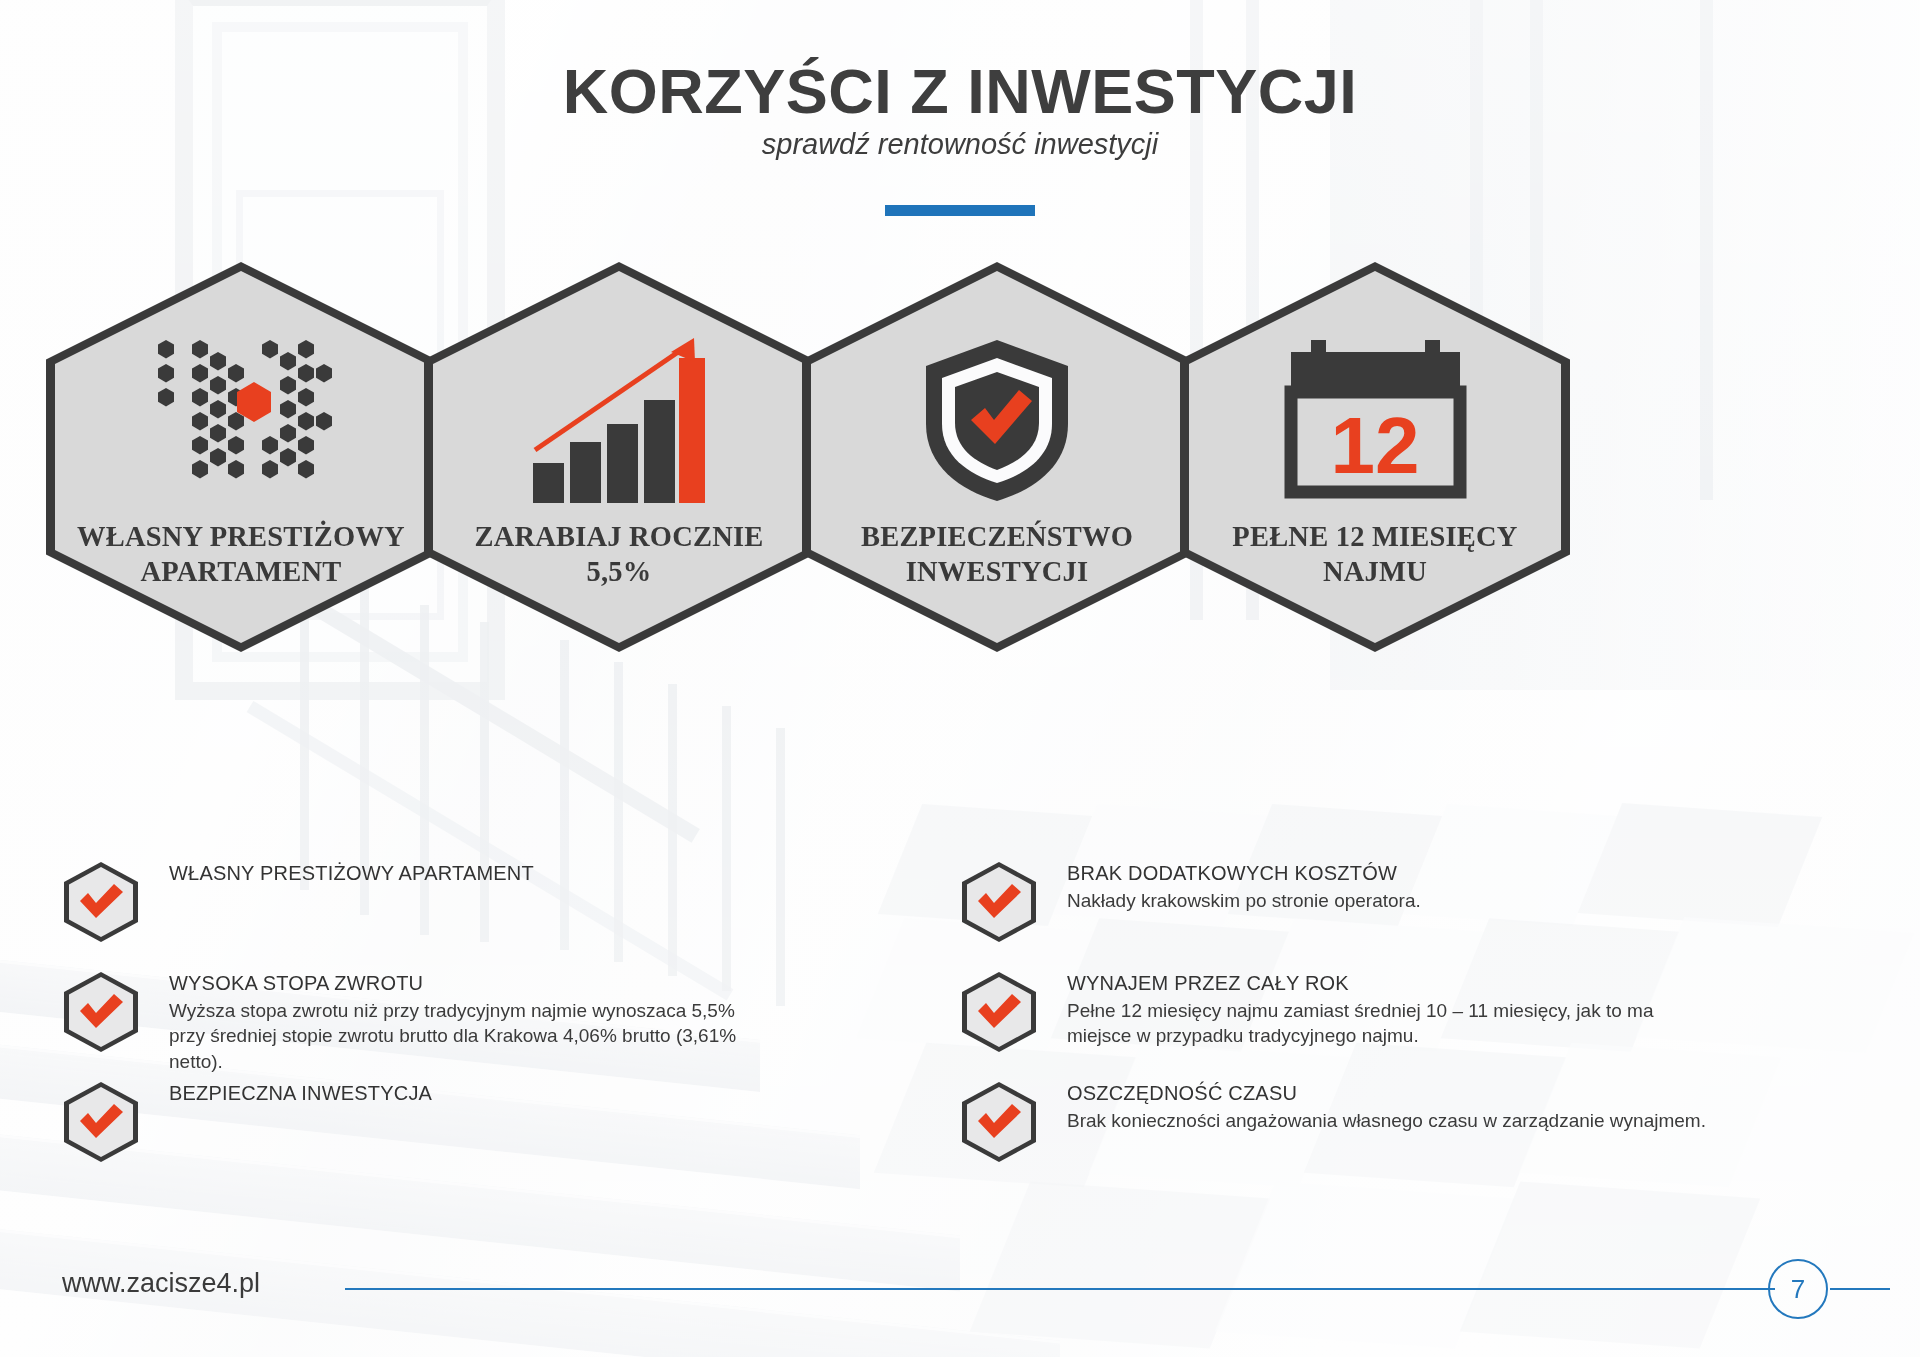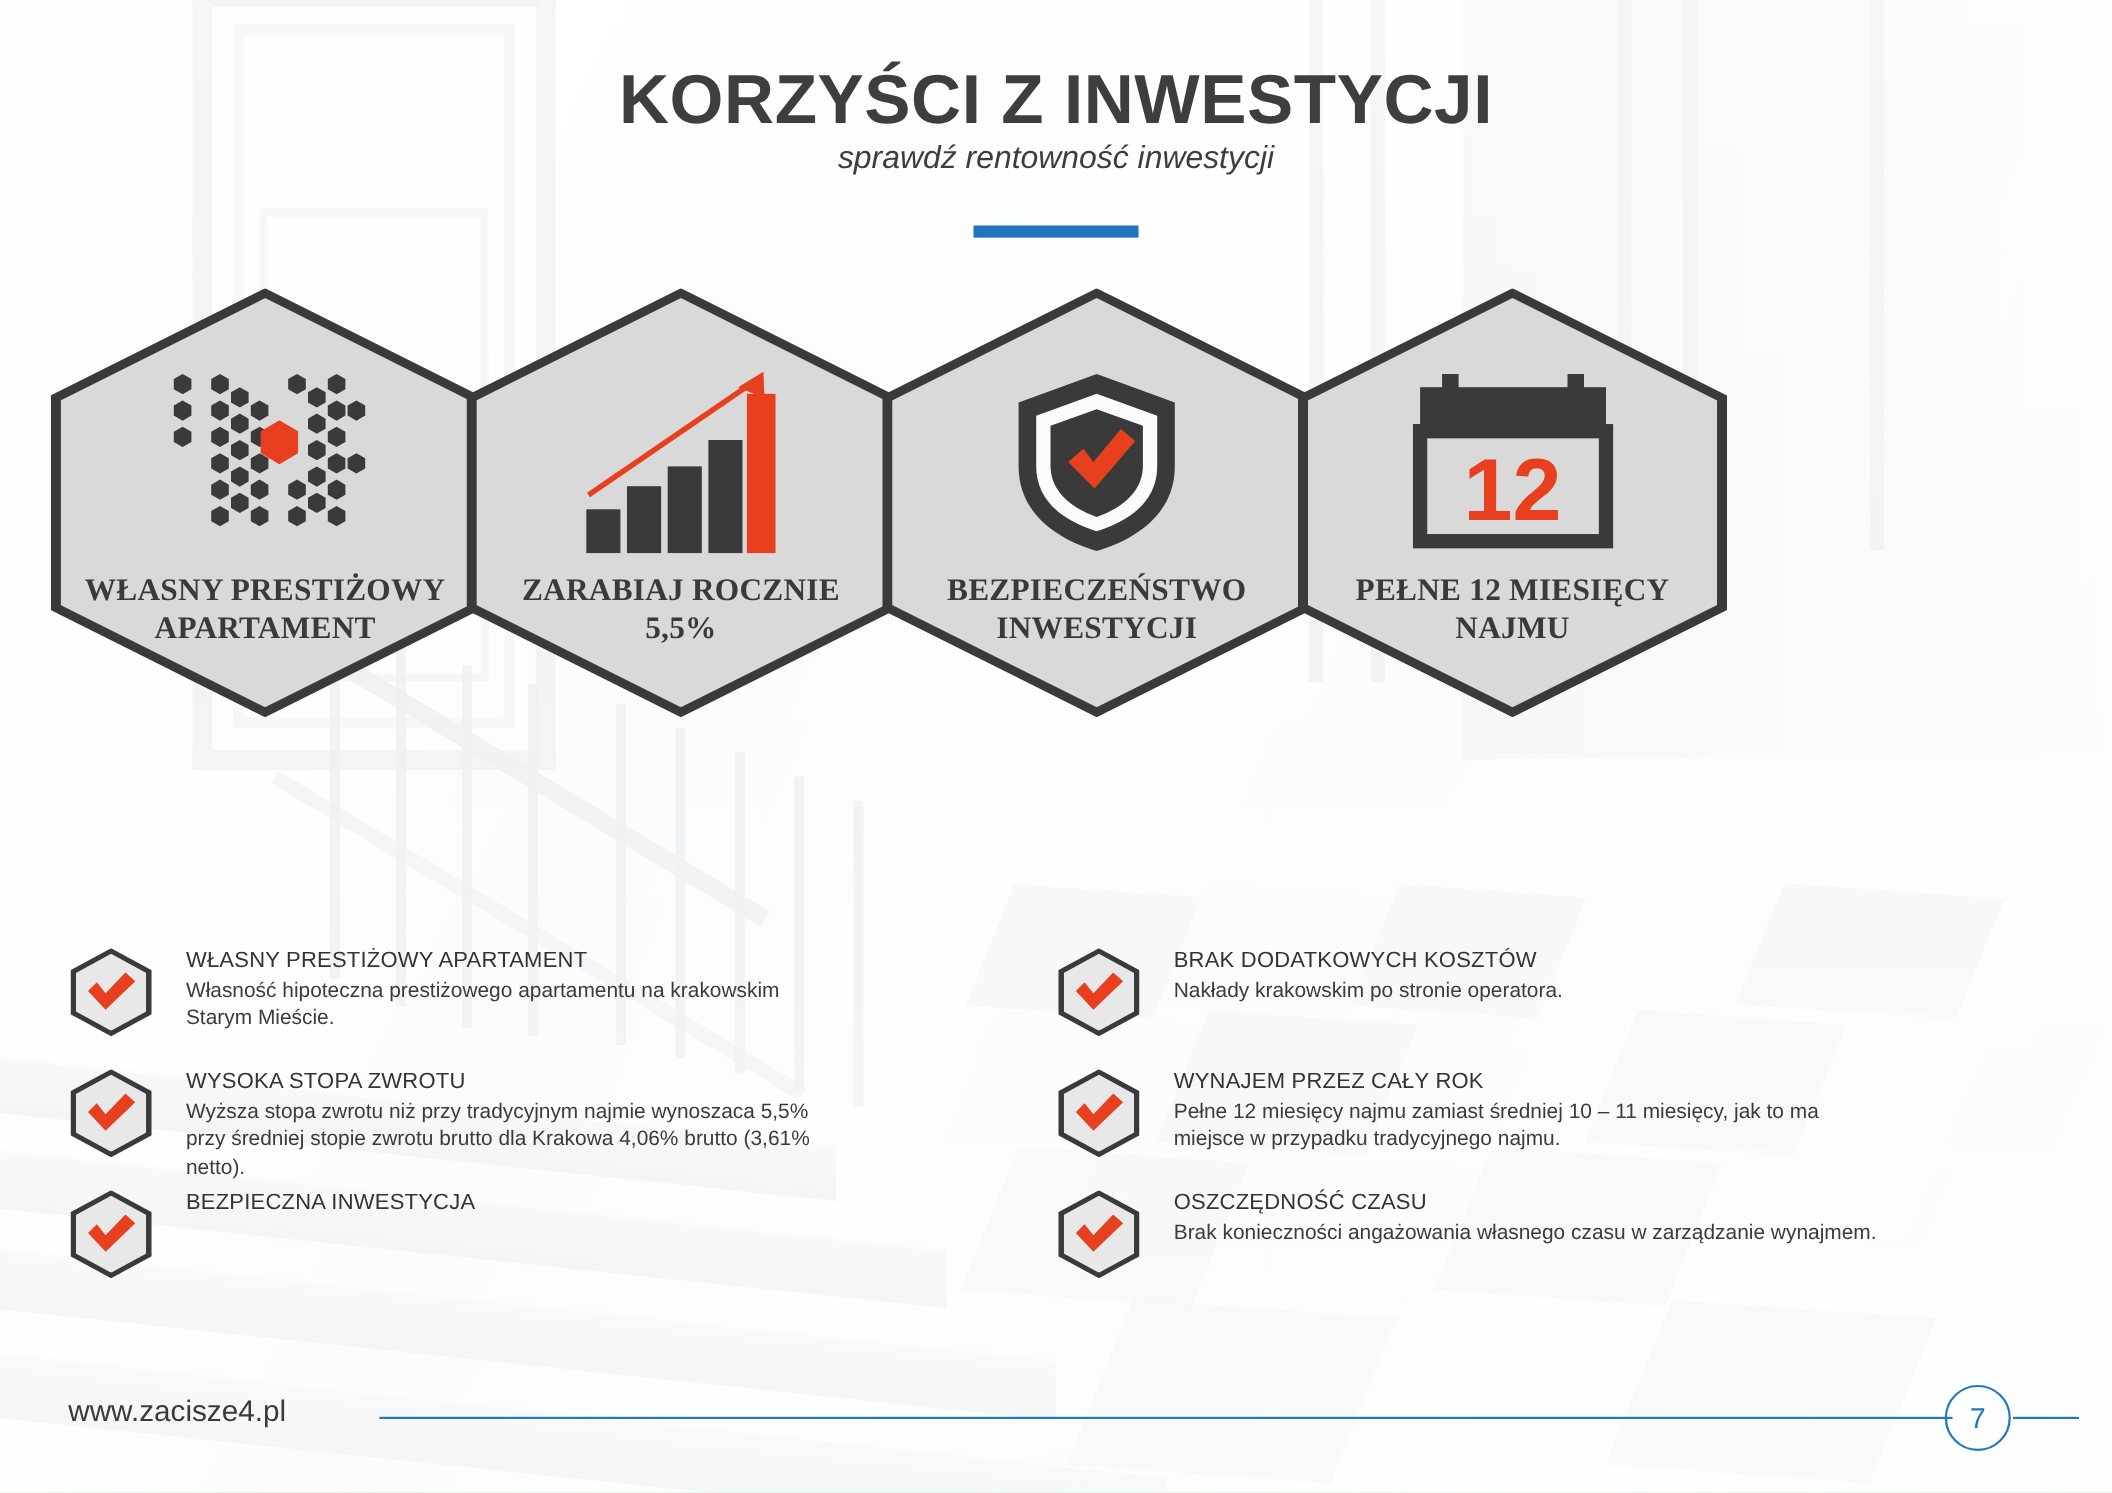--- a/index.html
+++ b/index.html
@@ -4,21 +4,21 @@
 <style>
   * { box-sizing: border-box; margin: 0; padding: 0; }
   html, body {
     width: 1920px; height: 1357px;
     font-family: "Liberation Sans", sans-serif;
     overflow: hidden;
   }
   #page {
     position: relative;
     width: 1920px; height: 1357px;
-    background: #86efac;
+    background: #fef9c3;
     overflow: hidden;
   }
 
   
   #bg {
     position: absolute; inset: 0;
     background:
       linear-gradient(180deg, rgba(255,255,255,0.86) 0%, rgba(255,255,255,0.80) 45%, rgba(255,255,255,0.72) 100%),
       linear-gradient(112deg, #e9ebee 0%, #f6f7f8 22%, #dfe2e6 33%, #f2f3f5 48%, #e4e7ea 62%, #f7f8f9 78%, #e8ebee 100%);
   }
@@ -366,21 +366,20 @@
     <div class="check-item" style="left:64px; top:862px; width:680px;">
       <div class="check-hex">
         <div class="oh"></div>
         <div class="ih"></div>
         <svg class="tick" viewBox="0 0 43 36">
           <polygon points="0,17 8,9 16,19 34,0 43,8 16,34" fill="#e8401f"></polygon>
         </svg>
       </div>
       <div class="check-text">
         <div class="check-head">WŁASNY PRESTIŻOWY APARTAMENT</div>
-        <div class="check-body">Własność hipoteczna prestiżowego apartamentu na krakowskim Starym Mieście.</div>
       </div>
     </div>
 
     <div class="check-item" style="left:64px; top:972px; width:680px;">
       <div class="check-hex">
         <div class="oh"></div>
         <div class="ih"></div>
         <svg class="tick" viewBox="0 0 43 36">
           <polygon points="0,17 8,9 16,19 34,0 43,8 16,34" fill="#e8401f"></polygon>
         </svg>

